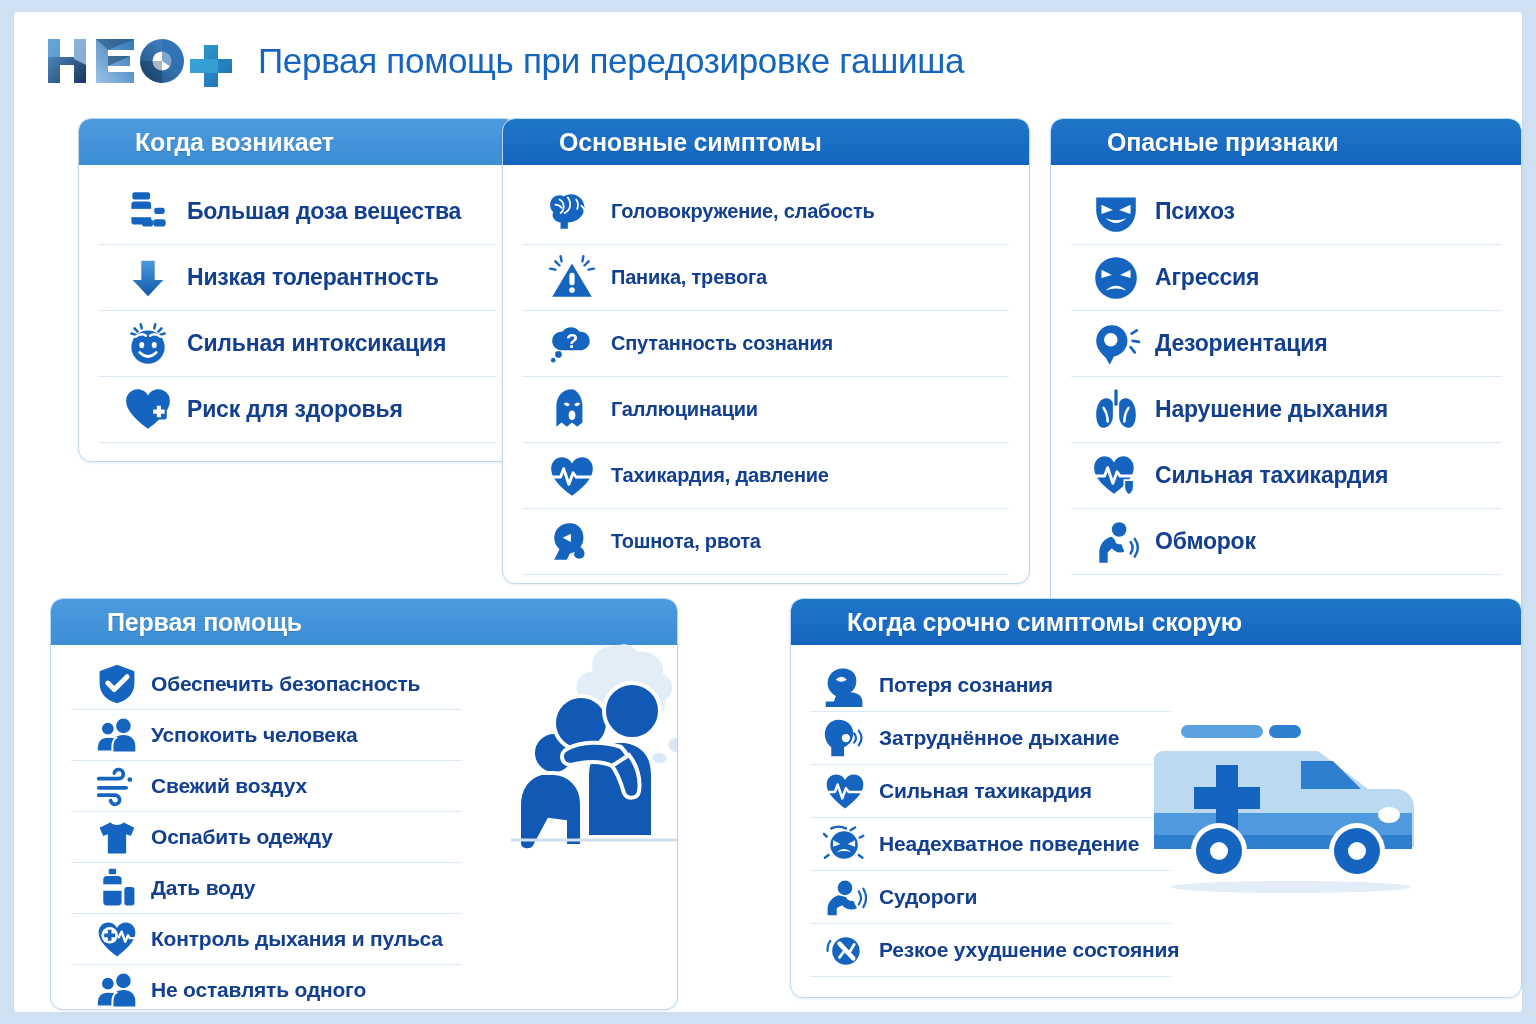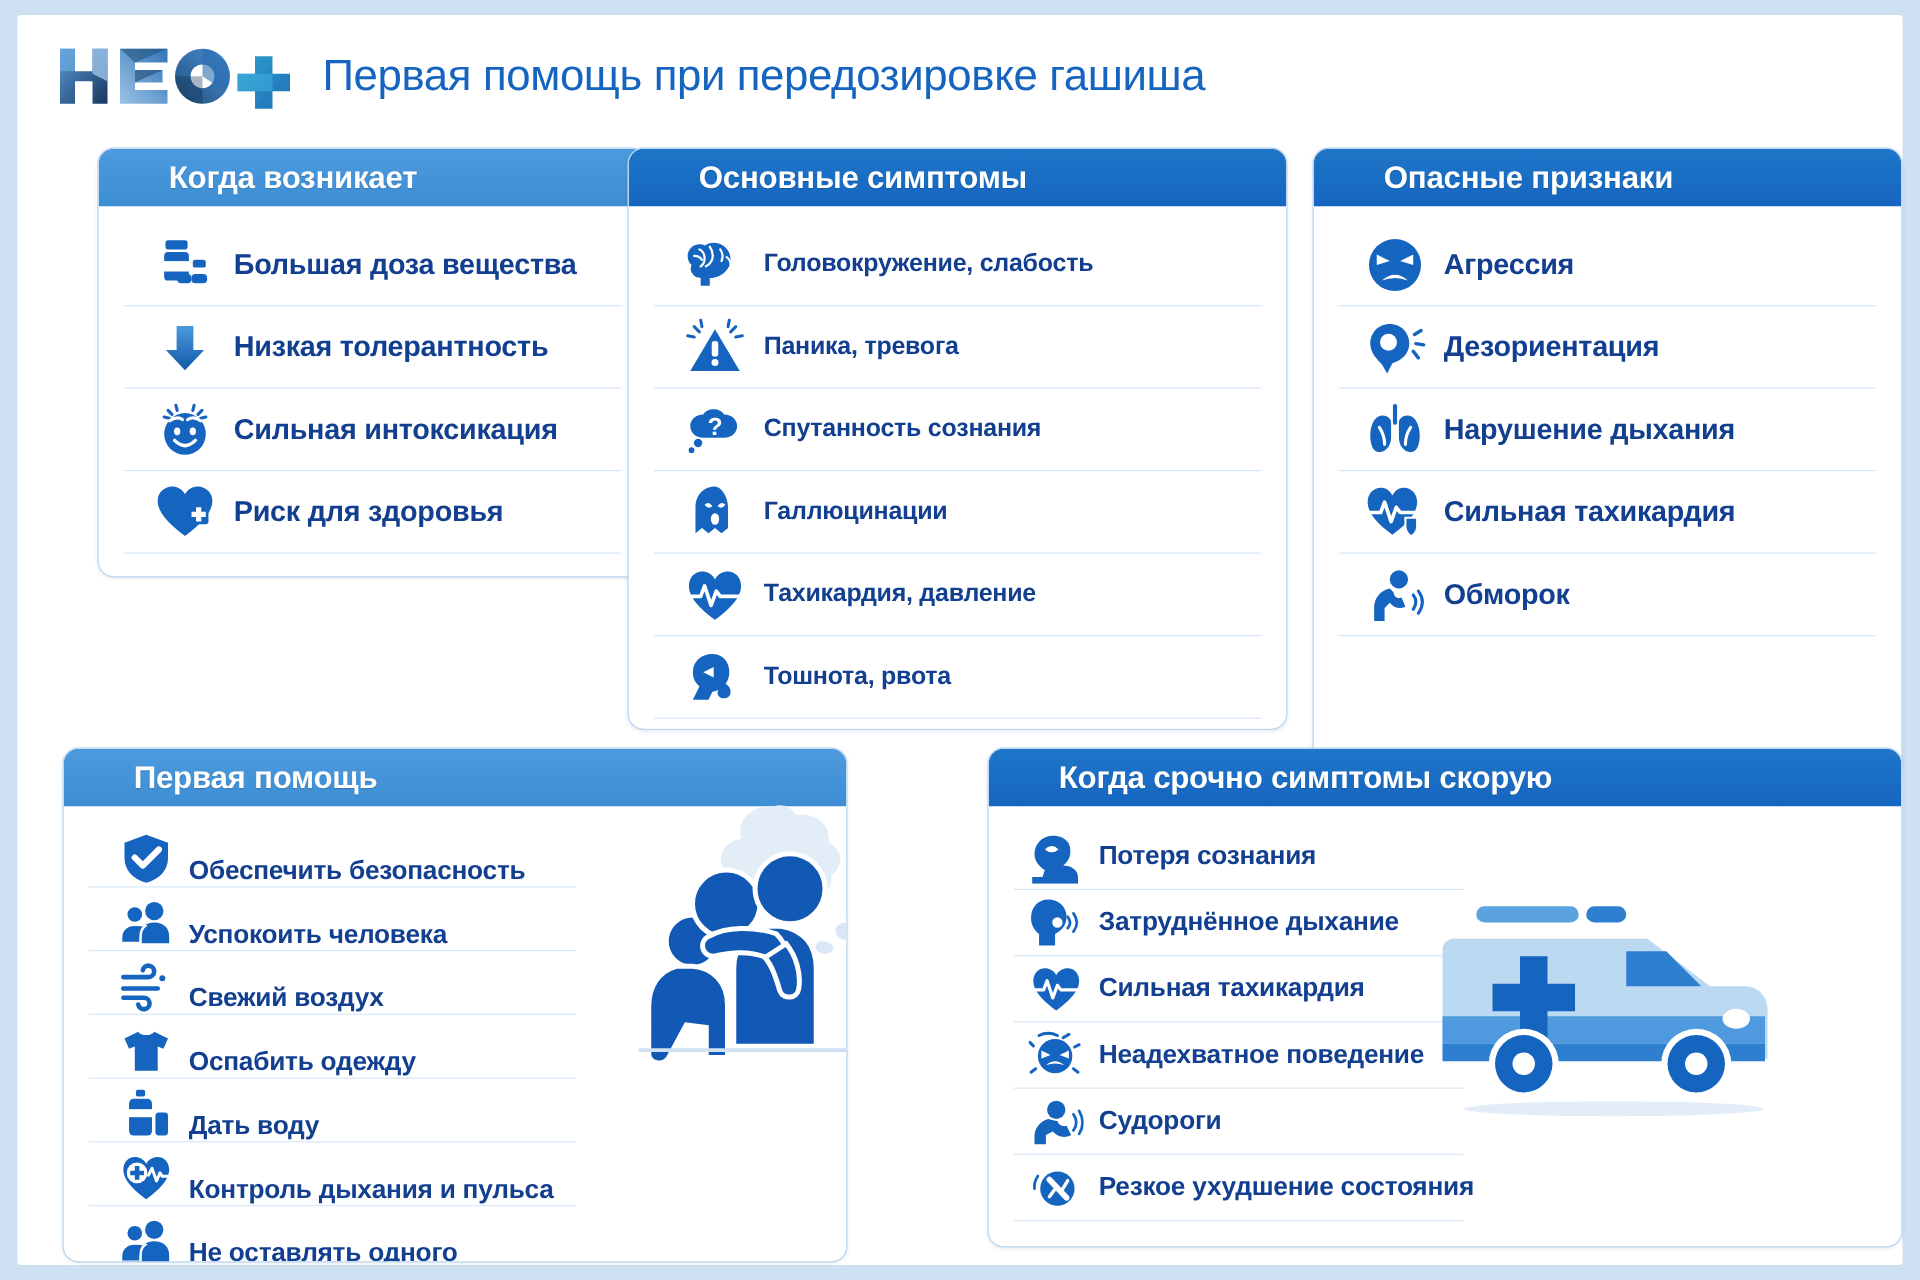--- a/index.html
+++ b/index.html
@@ -87,21 +87,21 @@
   #card-when  .lbl{ font-size:23px; }
 
   #card-symptoms .row{ height:66px; }
   #card-symptoms .ico{ width:54px; height:54px; margin-left:22px;}
   #card-symptoms .lbl{ font-size:20px; }
 
   #card-danger .row{ height:66px; }
   #card-danger .ico{ width:54px; height:54px; margin-left:18px;}
   #card-danger .lbl{ font-size:23px; }
 
-  #card-aid .row{ height:51px;align-items:flex-end; }
+  #card-aid .row{ height:51px; }
   #card-aid .ico{ width:44px; height:44px; margin-left:24px;}
   #card-aid .lbl{ font-size:21px; }
 
   #card-call .row{ height:53px; }
   #card-call .ico{ width:44px; height:44px; margin-left:12px;}
   #card-call .lbl{ font-size:21px; }
 
   
   #card-when     { left:36px;  top:106px; width:440px; height:344px;margin-left:28px; }
   #card-symptoms { left:488px; top:106px; width:528px; height:466px; }
@@ -320,20 +320,31 @@
 
     </div>
   </div>
 
   <div class="card" id="card-danger">
     <div class="card-head dark">
       <span class="htxt">Опасные признаки</span>
     </div>
     <div class="card-body">
 
+      <div class="row">
+        <span class="ico">
+          <svg viewBox="0 0 48 48" width="50" height="50" fill="#1565c0">
+            <path d="M5 10 h38 v12 c0 11 -8 21 -19 21 S5 33 5 22 Z"></path>
+            <path d="M10 17 l11 5 l-11 4 z" fill="#fff"></path>
+            <path d="M38 17 l-11 5 l11 4 z" fill="#fff"></path>
+            <path d="M14 30 q10 9 20 0 q-10 4 -20 0 z" fill="#fff"></path>
+          </svg>
+        </span>
+        <span class="lbl">Психоз</span>
+      </div>
 
       <div class="row">
         <span class="ico">
           <svg viewBox="0 0 48 48" width="50" height="50" fill="#1565c0">
             <circle cx="24" cy="24" r="20"></circle>
             <path d="M10 16 l10 5 l-10 3 z" fill="#fff"></path>
             <path d="M38 16 l-10 5 l10 3 z" fill="#fff"></path>
             <path d="M14 36 q10 -9 20 0 q-10 -4 -20 0 z" fill="#fff"></path>
           </svg>
         </span>

